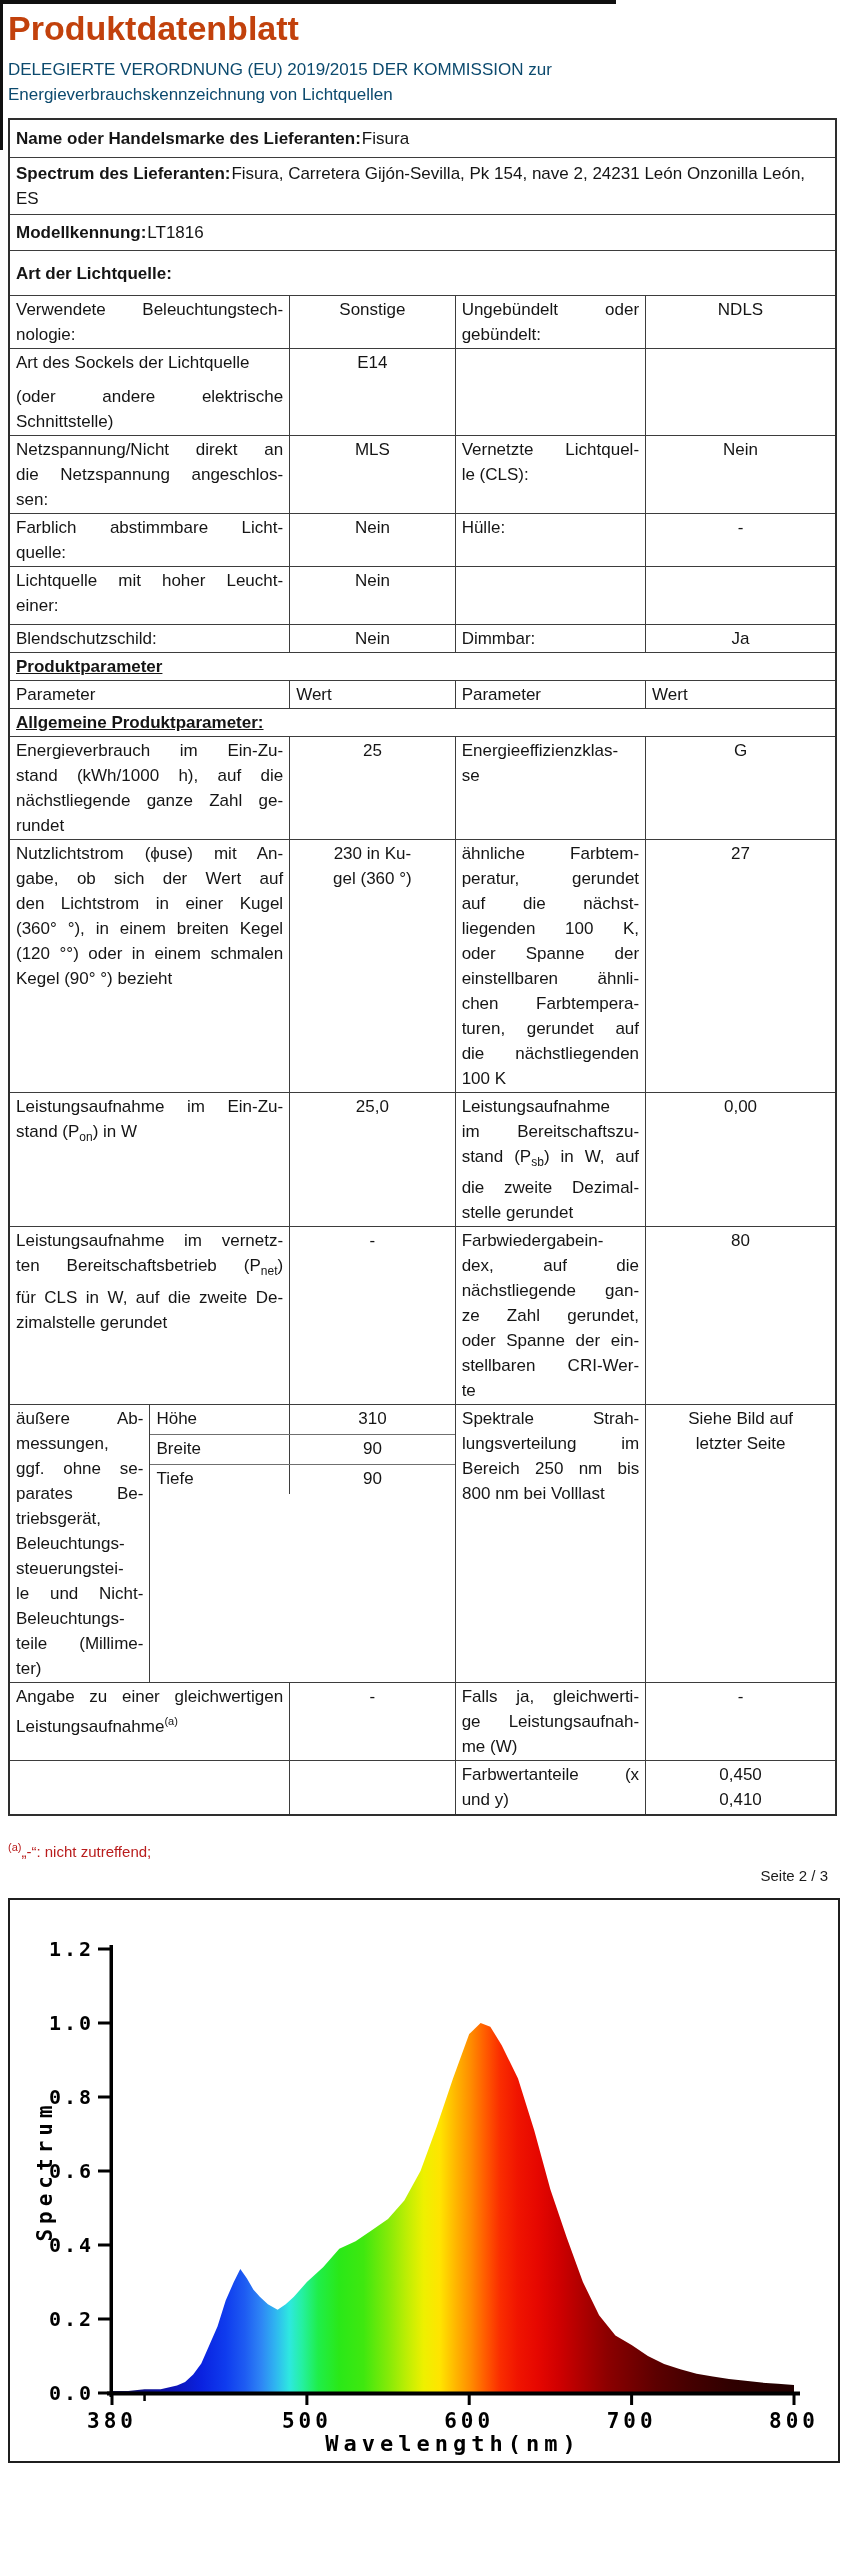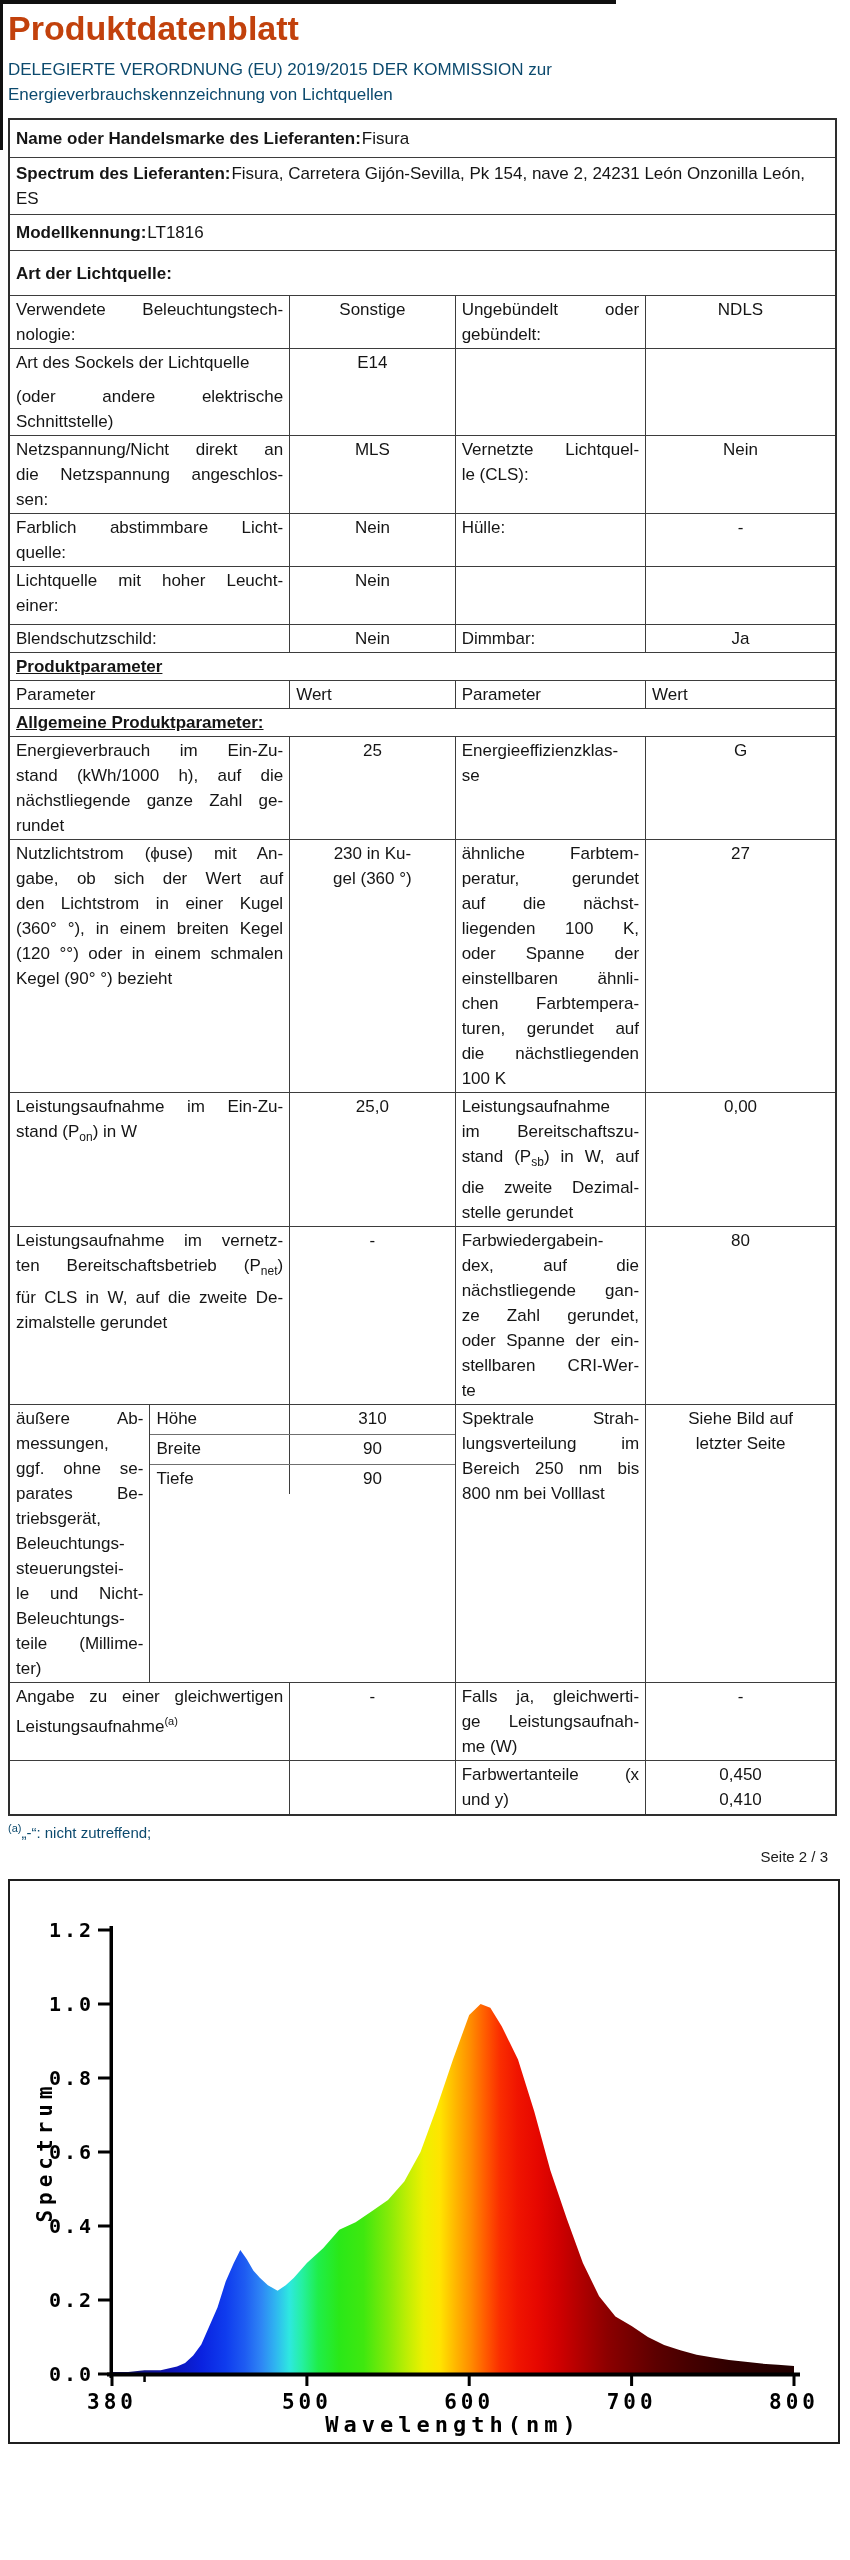--- a/index.html
+++ b/index.html
@@ -34,21 +34,21 @@
   sup{font-size:11px;}
 
   
   .dimlabel{width:140px;}
   .dimmid{width:306px;border-left:1.5px solid #3d3d3d;display:flex;flex-direction:column;}
   .dimsub{display:flex;min-height:29px;}
   .dimsub.sep{border-bottom:1.5px solid #6f6f6f;}
   .dimk{width:138.5px;box-sizing:border-box;padding:1px 6px;}
   .dimv{width:166px;box-sizing:border-box;padding:1px 6px;border-left:1.5px solid #3d3d3d;text-align:center;}
 
-  .footnotes{margin:3px 0 0 8px;font-size:15px;color:#0c4a6e;}
+  .footnotes{margin:22px 0 0 8px;font-size:15px;color:#b91c1c;}
   .footnote{margin-top:10px;line-height:18px;}
   .footnote:first-child{margin-top:0;}
   .footnote sup{font-size:11px;vertical-align:6px;}
   .pageno{margin-top:6px;padding-right:22px;text-align:right;font-size:15px;color:#1a1a1a;}
 
   .chart-box{margin:14px 10px 0 8px;border:2px solid #1f1f1f;height:561px;}
   .chart-box svg{display:block;}
 </style>
 </head>
 <body>

